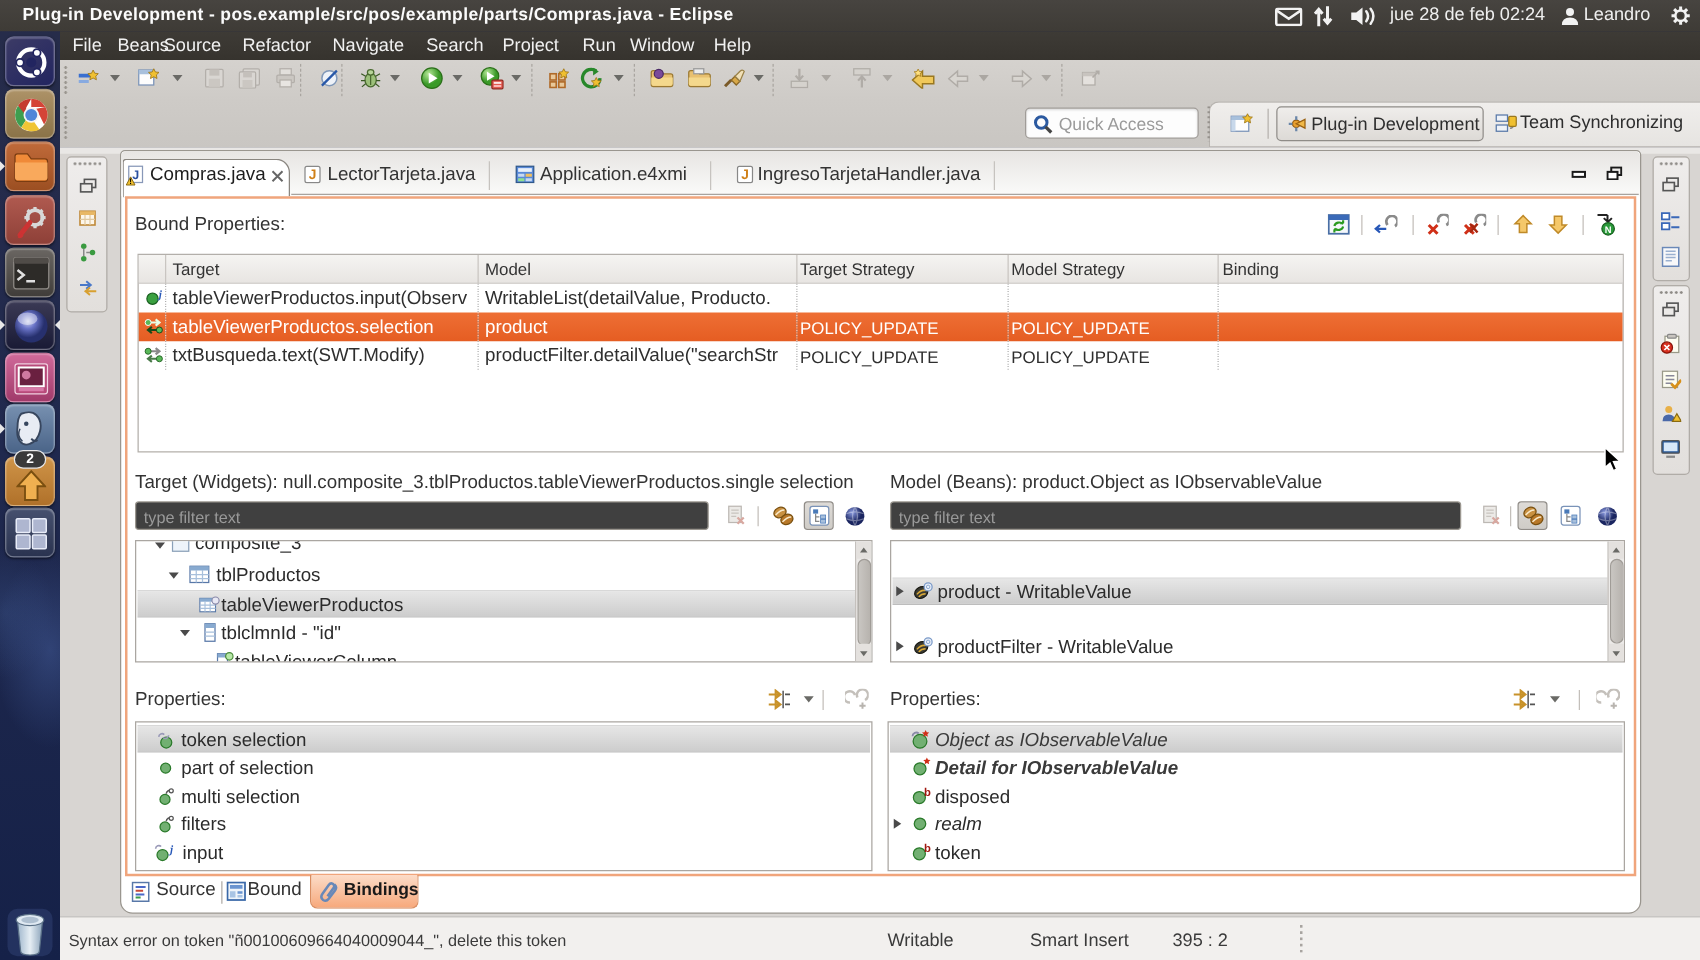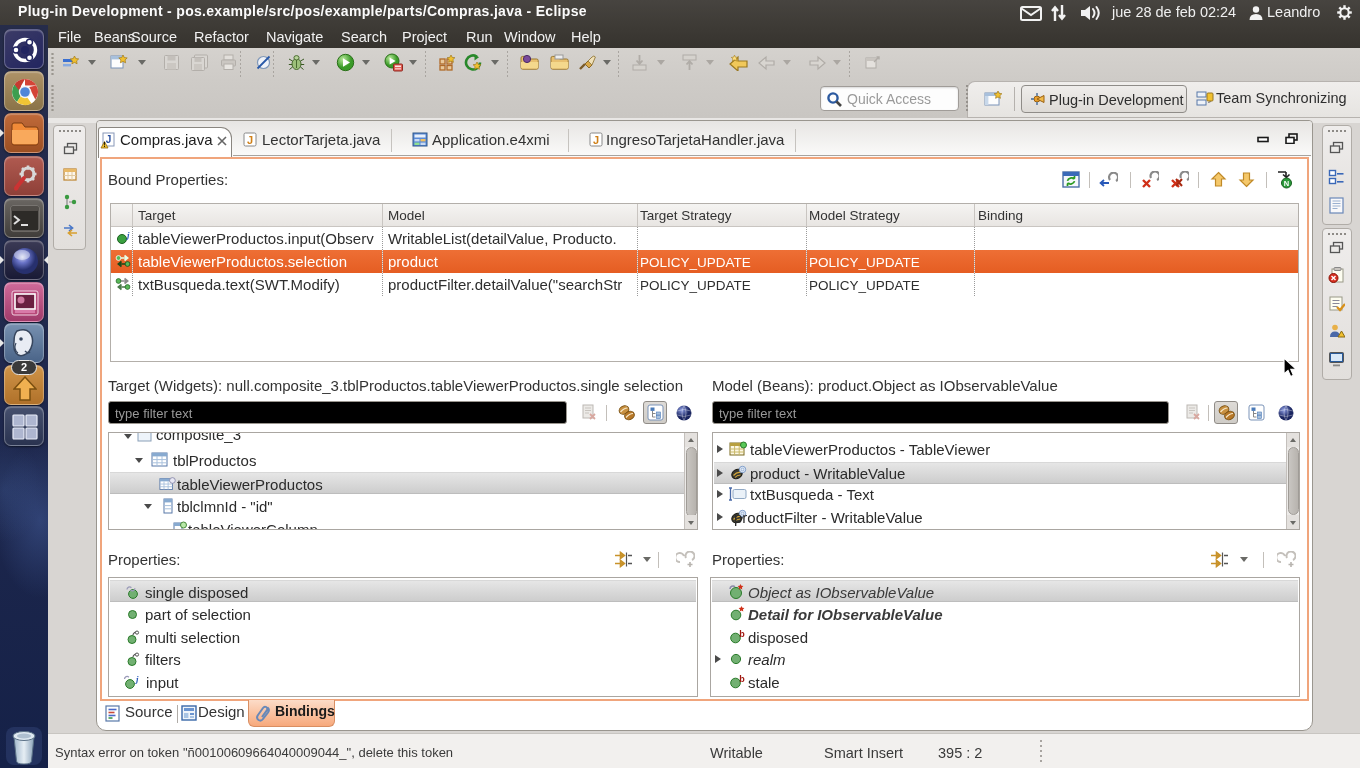--- a/index.html
+++ b/index.html
@@ -45,21 +45,21 @@
 #bphead{position:absolute;left:0;top:0;width:100%;height:23px;background:linear-gradient(#f5f4f2,#e8e5e2);border-bottom:1px solid #c9c5c1}
 .hcell{position:absolute;top:4px;font-size:13.5px;color:#333}
 .hsep{position:absolute;top:0;width:1px;height:23px;background:#c9c5c1}
 .vdot{position:absolute;width:1px;background-image:linear-gradient(#9a9a9a 50%,transparent 50%);background-size:1px 2px}
 .vdotw{position:absolute;top:46px;height:23px;width:1px;background-image:linear-gradient(rgba(255,255,255,.75) 50%,transparent 50%);background-size:1px 2px}
 .trow{position:absolute;left:0;width:100%;height:23px;font-size:15px;color:#2e2e2e}
 .trow div{position:absolute;top:3px;white-space:nowrap}
 #selrow{background:linear-gradient(#ee6f35,#e55d22);color:#fff}
 
 .seclabel{position:absolute;font-size:15px;color:#333;white-space:nowrap}
-.filter{position:absolute;height:23px;background:#000000;border:1px solid #9a968f;border-radius:3px;font-size:13px;color:#999}
+.filter{position:absolute;height:23px;background:#404040;border:1px solid #9a968f;border-radius:3px;font-size:13px;color:#999}
 .filter span{position:absolute;left:6px;top:4px}
 .treebox{position:absolute;background:#fff;border:1px solid #aaa6a1}
 .row{position:absolute;left:1px;right:1px;height:22px;font-size:15px;color:#2b2b2b}
 .rowsel{background:linear-gradient(#e6e6e6,#cdcdcd);border-top:1px solid #d8d8d8;border-bottom:1px solid #bdbdbd}
 .rtext{position:absolute;top:3px;white-space:nowrap}
 .caret{position:absolute;width:0;height:0}
 .cdown{border-left:4px solid transparent;border-right:4px solid transparent;border-top:5px solid #4a4a4a}
 .cright{border-top:4.5px solid transparent;border-bottom:4.5px solid transparent;border-left:6px solid #4a4a4a}
 .sbar{position:absolute;width:14px;background:#eceae8;border-left:1px solid #c4c0bc}
 .sthumb{position:absolute;left:1px;width:11px;background:linear-gradient(90deg,#c9c6c2,#b7b3ae);border:1px solid #a09c97;border-radius:6px}
@@ -695,57 +695,39 @@
     <div class="sbtn" style="top:0">
         <div class="caret" style="left:3px;top:5px;border-left:3.5px solid transparent;border-right:3.5px solid transparent;border-bottom:4px solid #6a6a66"></div>
       </div>
     <div class="sthumb" style="top:14px;height:70px"></div>
     <div class="sbtn" style="bottom:0">
         <div class="caret" style="left:3px;top:6px;border-left:3.5px solid transparent;border-right:3.5px solid transparent;border-top:4px solid #6a6a66"></div>
       </div>
   </div>
 </div>
 <div class="treebox" id="rtree" style="left:712px;top:432px;width:588px;height:98px;overflow:hidden">
-  <div class="row" style="top:6px">
-    <div class="caret cright" style="left:3px;top:6px"></div>
-    <svg class="a" style="left:15px;top:2px" width="18" height="17" viewBox="0 0 18 17">
-        <rect x="1" y="2" width="14" height="12" fill="#fdf8e4" stroke="#7a6a20"></rect>
-        <rect x="1" y="2" width="14" height="3" fill="#b8a040"></rect>
-        <path d="M5.6 5 v9 M10.2 5 v9 M1 8 h14 M1 11 h14" stroke="#c8b868"></path>
-        <circle cx="14.5" cy="4" r="3" fill="#58c858" stroke="#2a7a2a"></circle>
-      </svg>
-    <div class="rtext" style="left:36px;top:2px">tableViewerProductos - TableViewer</div>
-  </div>
   <div class="row rowsel" style="top:29px">
     <div class="caret cright" style="left:3px;top:6px"></div>
     <svg class="a" style="left:16px;top:2px" width="17" height="17" viewBox="0 0 17 17">
         <ellipse cx="7" cy="9" rx="5.5" ry="4.4" fill="#3a3a32" stroke="#1a1a14" transform="rotate(-30 7 9)"></ellipse>
         <path d="M3.5 10.5 q3.5-4 7-3 M5 12.5 q2-2.5 5.5-2.5" stroke="#d8a838" stroke-width="1.2" fill="none"></path>
         <circle cx="12.5" cy="4.5" r="3.2" fill="#e8eef8" stroke="#7a9ac8" stroke-width="1"></circle>
         <circle cx="12.5" cy="4.5" r="1.4" fill="none" stroke="#8aa8d0" stroke-width=".8"></circle>
       </svg>
     <div class="rtext" style="left:36px;top:2px">product - WritableValue</div>
   </div>
-  <div class="row" style="top:51px">
-    <div class="caret cright" style="left:3px;top:6px"></div>
-    <svg class="a" style="left:14px;top:2px" width="19" height="16" viewBox="0 0 19 16">
-        <rect x="5" y="3.5" width="13" height="9" rx="1.5" fill="#eaf1f8" stroke="#90a8c4"></rect>
-        <path d="M2.5 2 v12 M1 2 h3 M1 14 h3" stroke="#4a6aa8" stroke-width="1.3" fill="none"></path>
-      </svg>
-    <div class="rtext" style="left:36px;top:2px">txtBusqueda - Text</div>
-  </div>
   <div class="row" style="top:74px">
     <div class="caret cright" style="left:3px;top:6px"></div>
     <svg class="a" style="left:16px;top:2px" width="17" height="17" viewBox="0 0 17 17">
         <ellipse cx="7" cy="9" rx="5.5" ry="4.4" fill="#3a3a32" stroke="#1a1a14" transform="rotate(-30 7 9)"></ellipse>
         <path d="M3.5 10.5 q3.5-4 7-3 M5 12.5 q2-2.5 5.5-2.5" stroke="#d8a838" stroke-width="1.2" fill="none"></path>
         <circle cx="12.5" cy="4.5" r="3.2" fill="#e8eef8" stroke="#7a9ac8" stroke-width="1"></circle>
         <circle cx="12.5" cy="4.5" r="1.4" fill="none" stroke="#8aa8d0" stroke-width=".8"></circle>
       </svg>
-    <div class="rtext" style="left:20px;top:2px">productFilter - WritableValue</div>
+    <div class="rtext" style="left:36px;top:2px">productFilter - WritableValue</div>
   </div>
   <div class="sbar" style="left:573px;top:0;height:96px">
     <div class="sbtn" style="top:0">
         <div class="caret" style="left:3px;top:5px;border-left:3.5px solid transparent;border-right:3.5px solid transparent;border-bottom:4px solid #6a6a66"></div>
       </div>
     <div class="sthumb" style="top:14px;height:68px"></div>
     <div class="sbtn" style="bottom:0">
         <div class="caret" style="left:3px;top:6px;border-left:3.5px solid transparent;border-right:3.5px solid transparent;border-top:4px solid #6a6a66"></div>
       </div>
   </div>
@@ -778,21 +760,21 @@
       <path d="M10 7 a4.5 4.5 0 1 1 6 2 M4 11 a4.5 4.5 0 1 1 4-6" fill="none" stroke="#c4c0bb" stroke-width="2"></path>
       <path d="M14 11 v5 M11.5 13.5 h5" stroke="#b8b4af" stroke-width="1.6"></path>
     </svg>
 </div>
 <div class="treebox" id="lprops" style="left:108px;top:577px;width:590px;height:120px">
   <div class="row rowsel" style="top:2px">
     <svg class="a" style="left:15px;top:4px" width="15" height="15" viewBox="0 0 15 15">
         <circle cx="8" cy="9" r="4.4" fill="#72b072" stroke="#2a7a2a"></circle>
         <path d="M2 4.5 a2.6 2.6 0 0 1 4.4-1.8 M5.5 5 a2.6 2.6 0 0 0 4.4-1.8" fill="none" stroke="#9a9ab8" stroke-width="1.3"></path>
       </svg>
-    <div class="rtext" style="left:35px">single disposed</div>
+    <div class="rtext" style="left:35px">token selection</div>
   </div>
   <div class="row" style="top:25px">
     <svg class="a" style="left:17px;top:6px" width="11" height="11" viewBox="0 0 11 11">
         <circle cx="5.5" cy="5.5" r="4" fill="#72b072" stroke="#2a7a2a"></circle>
       </svg>
     <div class="rtext" style="left:35px">part of selection</div>
   </div>
   <div class="row" style="top:48px">
     <svg class="a" style="left:15px;top:4px" width="15" height="15" viewBox="0 0 15 15">
         <circle cx="7" cy="9.5" r="4" fill="#72b072" stroke="#2a7a2a"></circle>
@@ -846,27 +828,27 @@
     <svg class="a" style="left:18px;top:5px" width="12" height="12" viewBox="0 0 12 12">
         <circle cx="6" cy="6" r="4.6" fill="#72b072" stroke="#2a7a2a"></circle>
       </svg>
     <div class="rtext" style="left:36px;font-style:italic">realm</div>
   </div>
   <div class="row" style="top:93px">
     <svg class="a" style="left:17px;top:3px" width="16" height="16" viewBox="0 0 16 16">
         <circle cx="6.5" cy="9" r="4.8" fill="#72b072" stroke="#2a7a2a"></circle>
         <text x="13" y="7.5" font-size="9" font-weight="bold" fill="#a01810" text-anchor="middle" font-family="Liberation Sans">b</text>
       </svg>
-    <div class="rtext" style="left:36px">stale</div>
+    <div class="rtext" style="left:36px">token</div>
   </div>
 </div>
 
 <div class="a" id="bindtab"></div>
 <div class="btab" style="left:125px;font-size:15px">Source</div>
-<div class="btab" style="left:198px;font-size:15px">Design</div>
+<div class="btab" style="left:198px;font-size:15px">Bound</div>
 <div class="btab" style="left:275px;font-size:14px;font-weight:bold;color:#1a1a1a">Bindings</div>
 <div id="btabicons">
 <svg class="a" style="left:105px;top:705px" width="15" height="17" viewBox="0 0 15 17">
       <rect x="1" y="1" width="13" height="15" fill="#fff" stroke="#5878a8" stroke-width="1.2"></rect>
       <path d="M3.5 4.5 h8" stroke="#4a68c8" stroke-width="1.6"></path>
       <path d="M3.5 7.5 h6" stroke="#c84a3a" stroke-width="1.6"></path>
       <path d="M3.5 10.5 h7" stroke="#4a68c8" stroke-width="1.6"></path>
       <path d="M3.5 13 h4" stroke="#3a9a4a" stroke-width="1.6"></path>
     </svg>
 <div class="a" style="left:177px;top:705px;width:1px;height:18px;background:#b0aca7"></div>

